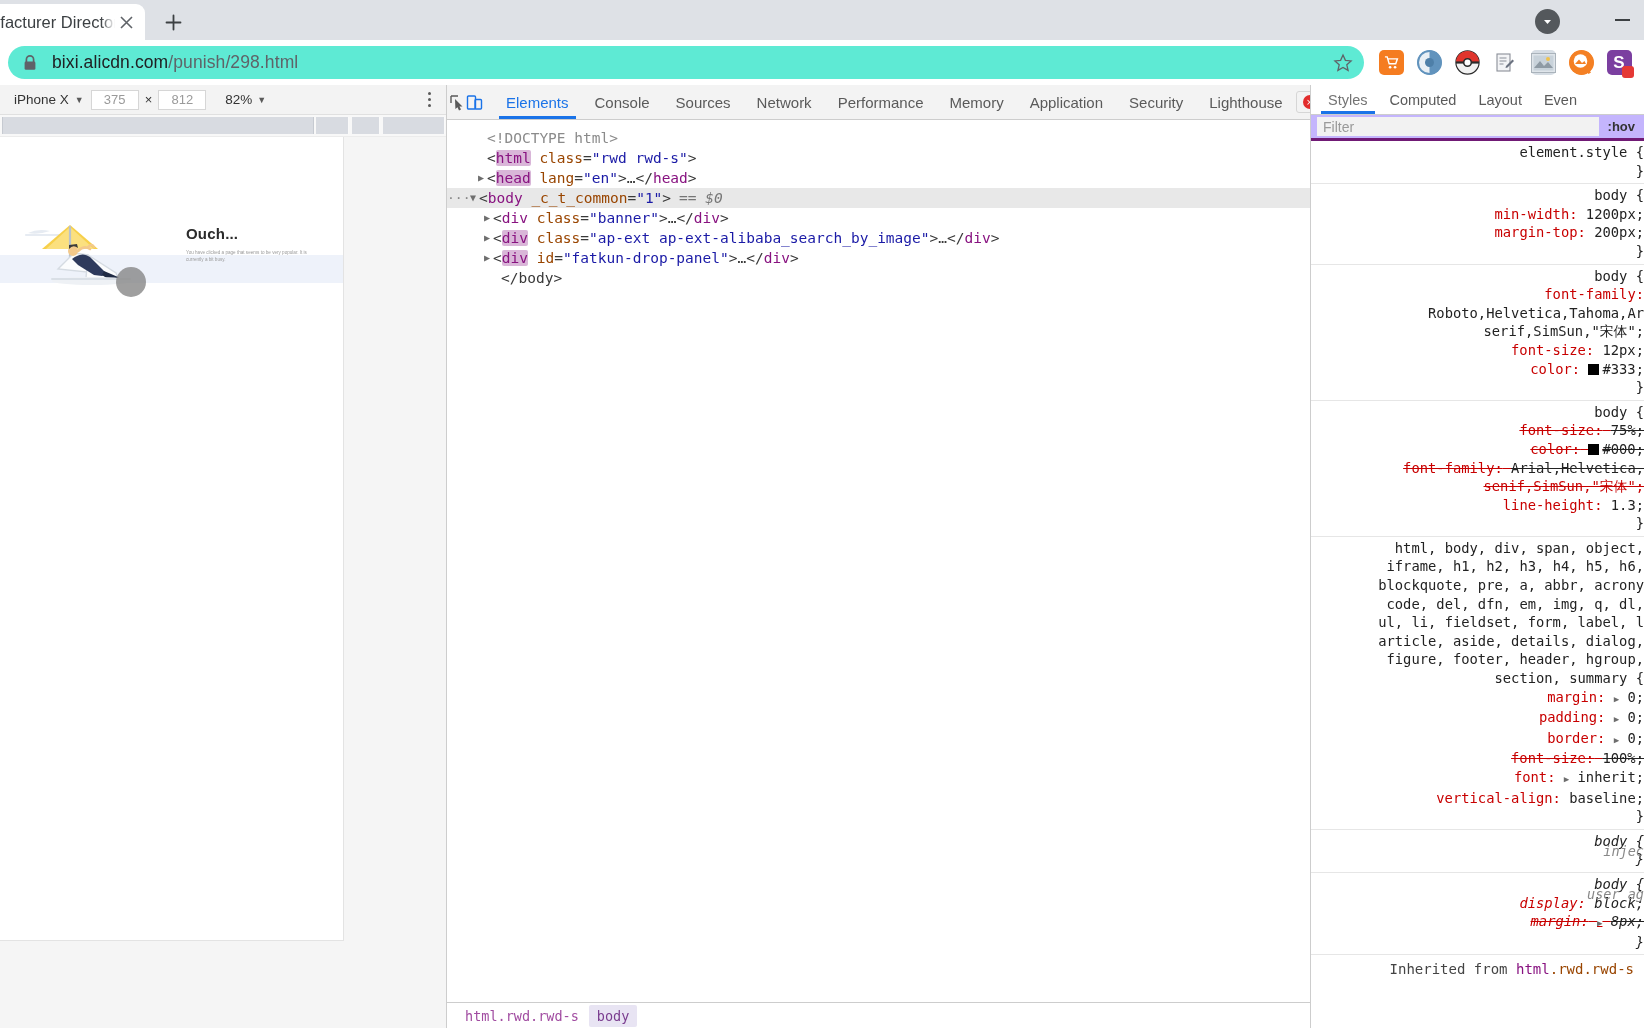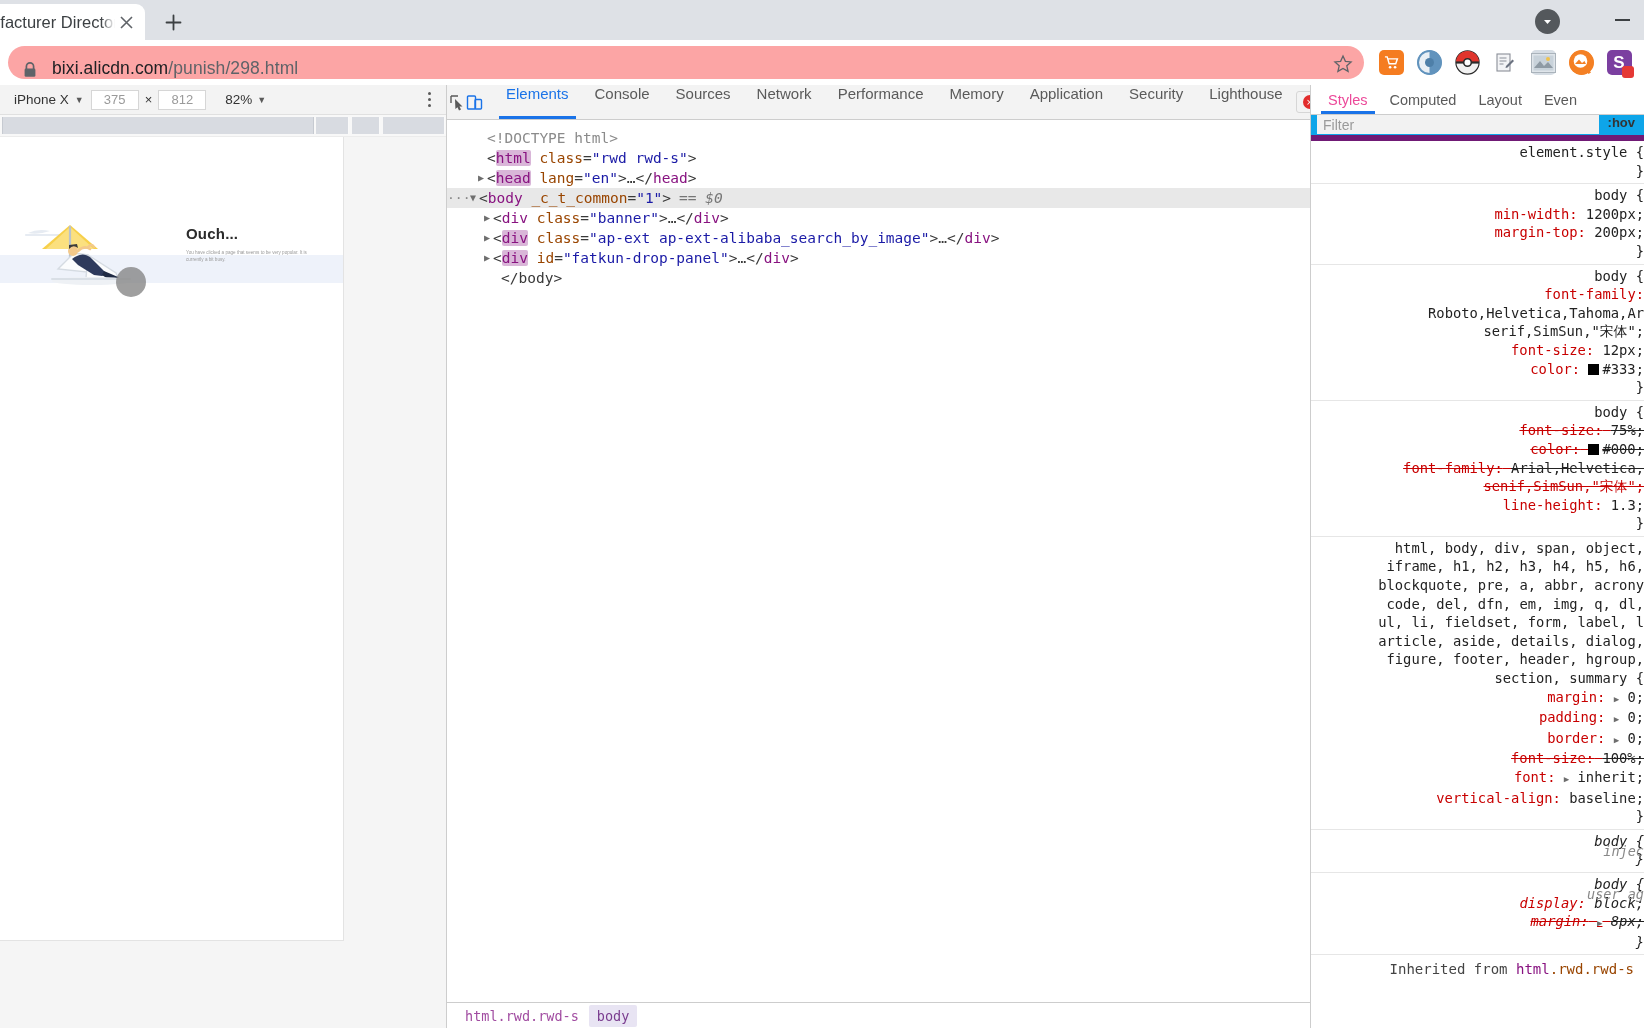--- a/index.html
+++ b/index.html
@@ -63,23 +63,23 @@
   
   .omnibar {
     position: absolute; left: 0; top: 40px; width: 1644px; height: 45px;
     background: #fff;
     display: flex; align-items: center;
     padding: 0 6px;
   }
   .urlbox {
     flex: 1;
     height: 33px; margin-left: 2px;
-    background: #fca5a5;
+    background: #5eead4;
     border-radius: 17px;
-    display: flex; align-items: flex-end;
+    display: flex; align-items: center;
     padding: 0 6px 0 14px;
   }
   .lock-icon { width: 16px; height: 18px; flex: 0 0 16px; margin-right: 14px; }
   .url-text { font-size: 17.5px; color: #202124; letter-spacing: .1px; white-space: nowrap; }
   .url-text .dim { color: #5f6368; }
   .star-btn {
     width: 30px; height: 30px; margin-left: auto; flex: 0 0 30px;
     display: flex; align-items: center; justify-content: center;
   }
   .ext-tray { display: flex; align-items: center; gap: 0px; padding-left: 8px; }
@@ -192,21 +192,21 @@
     height: 35px; background: #f3f3f3;
     border-bottom: 1px solid #cdcdcd;
     display: flex; align-items: stretch;
     padding-left: 2px;
   }
   .dt-iconbtn {
     width: 30px; display: flex; align-items: center; justify-content: center;
   }
   .dt-sep { width: 1px; background: #d8d8d8; margin: 7px 6px 7px 4px; }
   .dt-tab {
-    display: flex; 
+    display: flex; align-items: center;
     padding: 0 13px;
     font-size: 15px; color: #5a5a5a;
     position: relative;
   }
   .dt-tab.active { color: #1a73e8; }
   .dt-tab.active::after {
     content: ""; position: absolute; left: 6px; right: 6px; bottom: 0;
     height: 3px; background: #1a73e8;
   }
   .dt-tabbar-spacer { flex: 1; }
@@ -259,26 +259,26 @@
   }
   .styles-tabs {
     height: 30px; display: flex; align-items: stretch;
     border-bottom: 1px solid #cdcdcd; background: #fff;
     padding-left: 6px;
   }
   .st-tab {
     display: flex; align-items: center; padding: 0 11px;
     font-size: 14.5px; color: #5a5a5a; position: relative; white-space: nowrap;
   }
-  .st-tab.active { color: #ec4899; justify-content: center; }
+  .st-tab.active { color: #737373; justify-content: center; }
   .st-tab.active::after { content:""; position: absolute; left: 4px; right: 4px; bottom: 0; height: 3px; background: #1a73e8; }
 
   .filter-row {
-    height: 26px; display: flex; align-items: flex-start;
-    border-bottom: 6px solid #701a75; background: #0ea5e9;
+    height: 26px; display: flex; align-items: center;
+    border-bottom: 3px solid #701a75; background: #c4b5fd;
     padding: 0 4px 0 6px; gap: 4px;
   }
   .filter-input {
     flex: 1; height: 19px; background: #f2f2f2;
     font-size: 14px; color: #9a9a9a;
     display: flex; align-items: center; padding-left: 6px;
   }
   .hov-btn { font-size: 13px; font-weight: 700; color: #333; padding: 0 5px; white-space: nowrap; }
 
   .rules {

